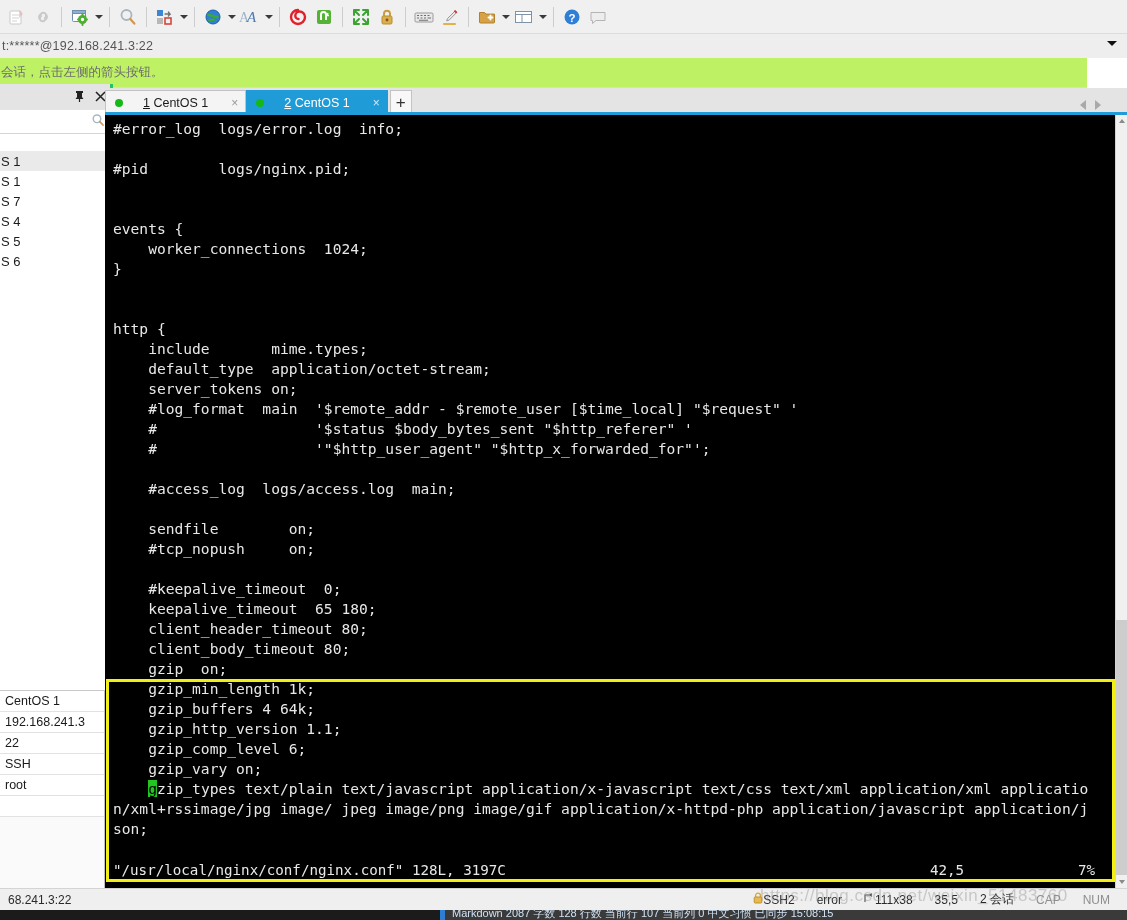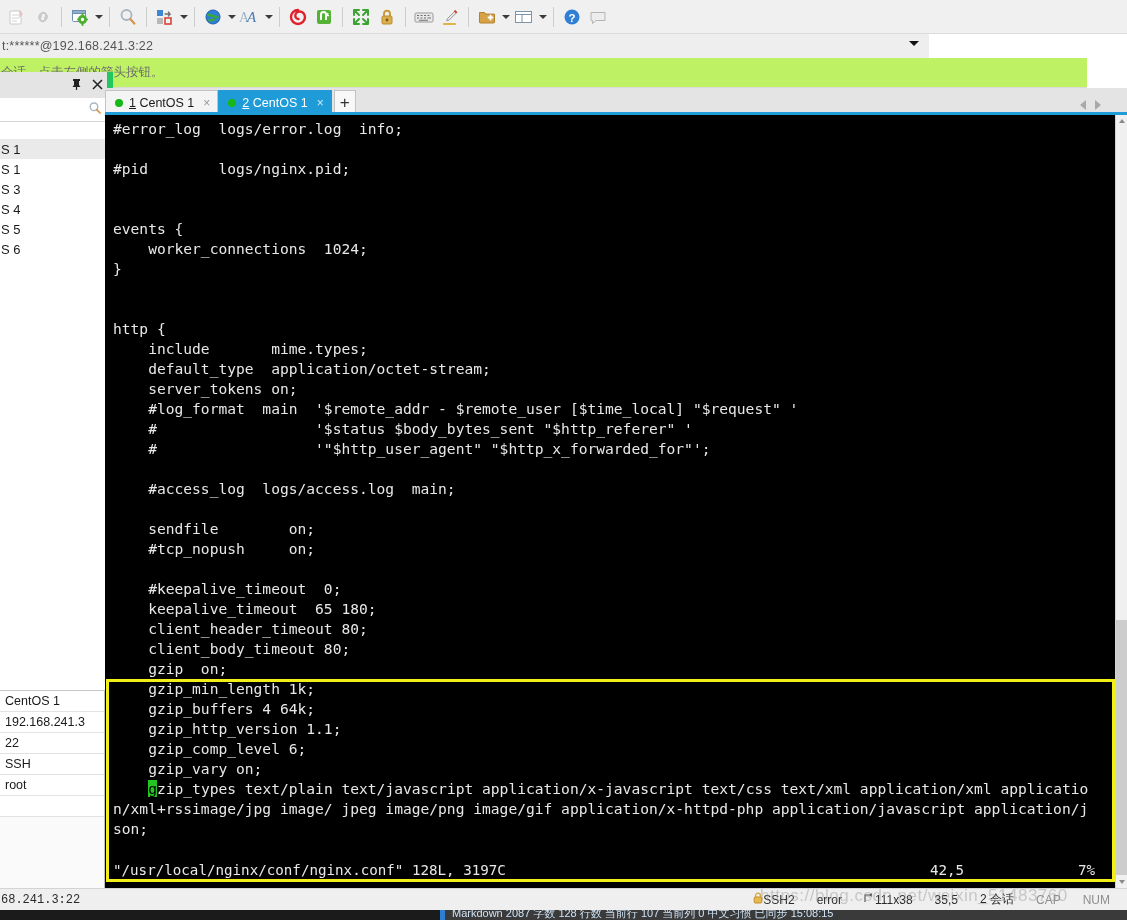--- a/index.html
+++ b/index.html
@@ -30,21 +30,21 @@
   .tb-caret::after {
     content: ""; width: 0; height: 0;
     border-left: 4px solid transparent; border-right: 4px solid transparent;
     border-top: 4px solid #3a3a3a;
   }
   .tb-sep { width: 1px; height: 20px; background: #cdcdcd; margin: 0 5px; flex: none; }
   .tb-gap { width: 4px; flex: none; }
 
   
   .titlebar {
-    position: absolute; left: 0; top: 34px; width: 929px; height: 24px;
+    position: absolute; left: 0; top: 34px; width: 1127px; height: 24px;
     background: #eeeeee; display: flex; align-items: center;
   }
   .titlebar .txt {
     font-size: 12.5px; color: #555; padding-left: 2px;
     white-space: nowrap; letter-spacing: .2px;
   }
   .titlebar .drop {
     position: absolute; right: 10px; top: 7px;
     width: 0; height: 0;
     border-left: 5px solid transparent; border-right: 5px solid transparent;
@@ -52,22 +52,22 @@
   }
   .noticebar {
     position: absolute; left: 0; top: 58px; width: 1087px; height: 30px;
     background: #bef264; display: flex; align-items: center;
     border-bottom: 1px solid #d9d9d9;
   }
   .noticebar .txt { font-size: 12.5px; color: #6d6d6d; padding-left: 1px; white-space: nowrap; }
 
   
   .leftpanel {
-    position: absolute; left: 0; top: 72px; width: 113px; height: 800px;
-    background: #ffffff; border-right: 6px solid #22c55e;
+    position: absolute; left: 0; top: 84px; width: 113px; height: 800px;
+    background: #ffffff; border-right: 3px solid #22c55e;
   }
   .lp-head {
     height: 26px; background: #e4e4e4;
     display: flex; align-items: center; justify-content: flex-end;
     padding-right: 4px; gap: 10px;
   }
   .lp-pin, .lp-close { font-size: 13px; color: #222; line-height: 1; cursor: pointer; }
   .lp-search {
     height: 24px; border-bottom: 1px solid #d6d6d6;
     display: flex; align-items: center; justify-content: flex-end; padding-right: 5px;
@@ -94,21 +94,21 @@
   .prop-blank { height: 21px; border-bottom: 1px solid #e2e2e2; background: #fff; }
   .prop-fill { background: #fafafa; height: 64px; }
 
   
   .tabbar {
     position: absolute; left: 105px; top: 88px; width: 1022px; height: 26px;
     background: #e4e4e4;
     display: flex; align-items: flex-end;
   }
   .tab {
-    height: 24px; display: flex; align-items: center; gap: 6px;
+    height: 24px; display: flex; align-items: center; gap: 20px;
     padding: 0 7px 0 9px; font-size: 12.5px; cursor: pointer;
     border: 1px solid #c3c3c3; border-bottom: none;
     background: #f4f4f4; color: #1a1a1a; position: relative;
   }
   .tab.active { background: #1f9cd8; color: #ffffff; border-color: #1f9cd8; }
   .tab .dot { width: 8px; height: 8px; border-radius: 50%; background: #15b815; flex: none; }
   .tab .lbl { white-space: nowrap; }
   .tab .lbl u { text-decoration: underline; }
   .tab .x { font-size: 12px; color: #999; margin-left: 3px; }
   .tab.active .x { color: #cfeaf8; }
@@ -176,21 +176,21 @@
   .ts-up::after { content:""; width:0;height:0;border-left:3px solid transparent;border-right:3px solid transparent;border-bottom:4px solid #8a8a8a; }
   .ts-down::after { content:""; width:0;height:0;border-left:3px solid transparent;border-right:3px solid transparent;border-top:4px solid #8a8a8a; }
   .ts-thumb { position: absolute; left: 0; top: 505px; width: 12px; height: 255px; background: #cdcdcd; }
 
   
   .statusbar {
     position: absolute; left: 0; top: 888px; width: 1127px; height: 22px;
     background: #efefef; border-top: 1px solid #d4d4d4;
     display: flex; align-items: center; font-size: 12px; color: #2a2a2a;
   }
-  .sb-host { padding-left: 1px; white-space: nowrap; font-family: Liberation Mono, monospace; }
+  .sb-host { padding-left: 8px; white-space: nowrap; }
   .sb-right { margin-left: auto; display: flex; align-items: center; gap: 0; padding-right: 6px; }
   .sb-cell { padding: 0 11px; white-space: nowrap; display: flex; align-items: center; }
   .sb-cell.dim { color: #8e8e8e; }
 
   
   .bottomstrip {
     position: absolute; left: 0; top: 910px; width: 1127px; height: 10px;
     background: #3a3a3a; overflow: hidden;
   }
   .bs-dark { position:absolute; left:0; top:0; width:440px; height:10px; background:#1b1b1b; }
@@ -396,21 +396,21 @@
       </span>
     </div>
     <div class="lp-list">
       <div class="lp-item sel">
           <span>S 1</span>
         </div>
       <div class="lp-item">
           <span>S 1</span>
         </div>
       <div class="lp-item">
-          <span>S 3</span>
+          <span>S 7</span>
         </div>
       <div class="lp-item">
           <span>S 4</span>
         </div>
       <div class="lp-item">
           <span>S 5</span>
         </div>
       <div class="lp-item">
           <span>S 6</span>
         </div>

